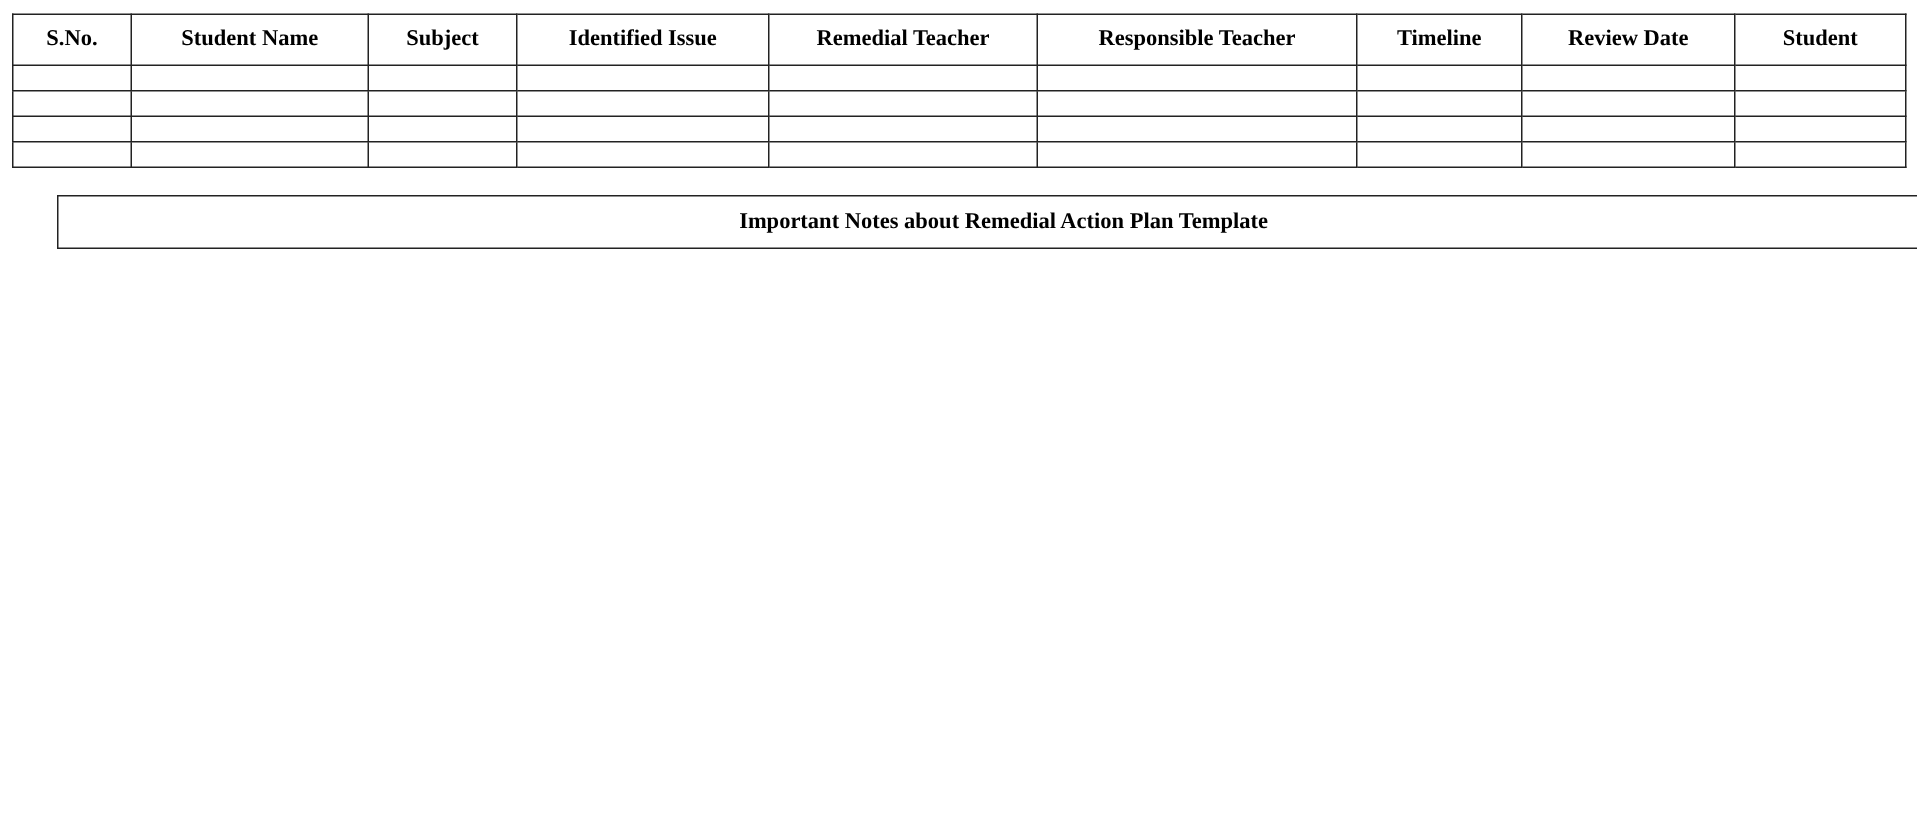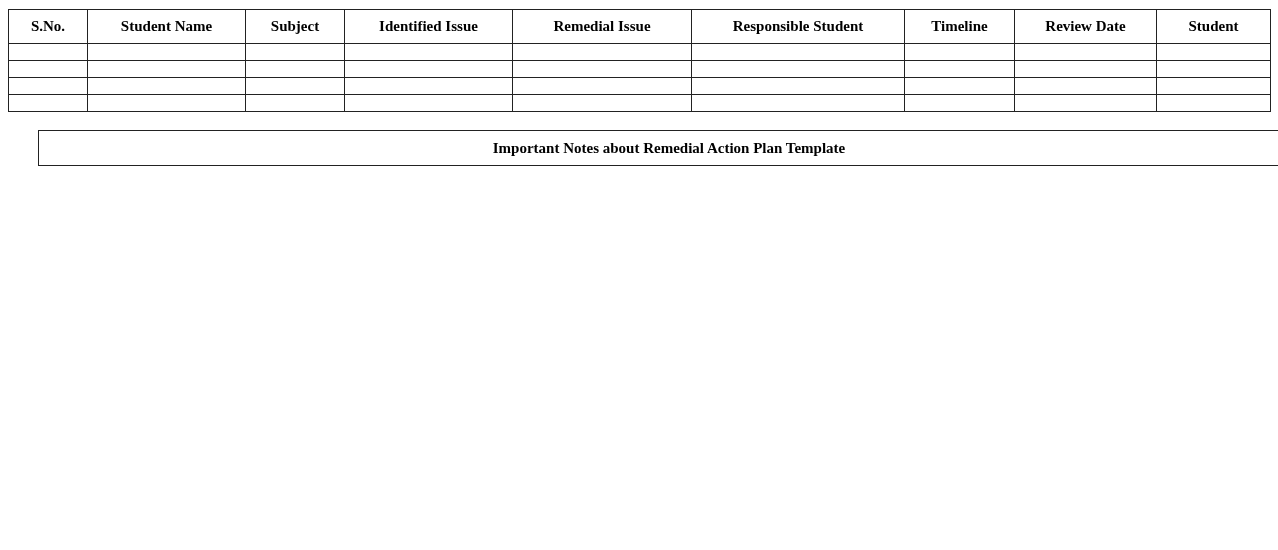--- a/index.html
+++ b/index.html
@@ -27,22 +27,22 @@
       <col style="width:110px">
       <col style="width:142px">
       <col style="width:114px">
   </colgroup>
   <thead>
     <tr>
       <th>S.No.</th>
       <th>Student Name</th>
       <th>Subject</th>
       <th>Identified Issue</th>
-      <th>Remedial Issue</th>
-      <th>Responsible Student</th>
+      <th>Remedial Teacher</th>
+      <th>Responsible Teacher</th>
       <th>Timeline</th>
       <th>Review Date</th>
       <th>Student</th>
     </tr>
   </thead>
   <tbody>
     <tr>
       <td></td>
       <td></td>
       <td></td>

